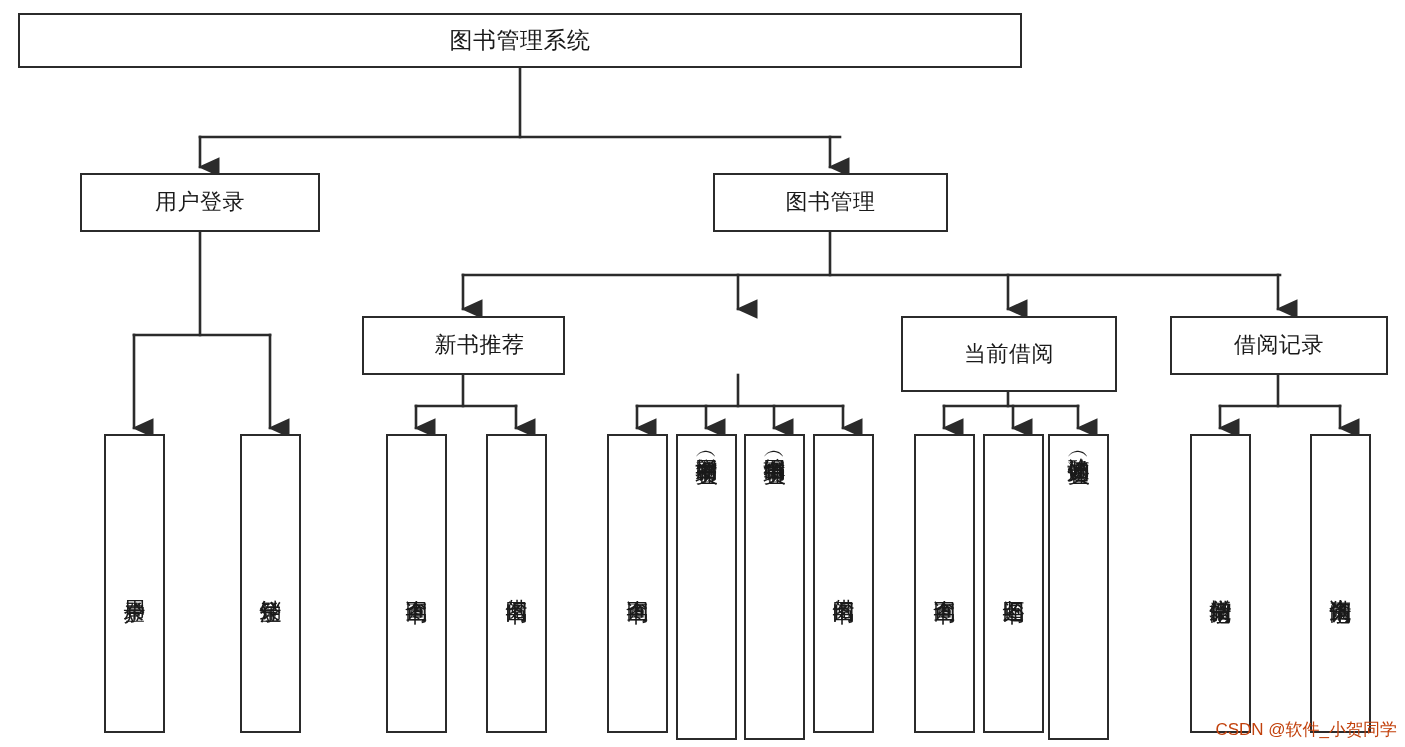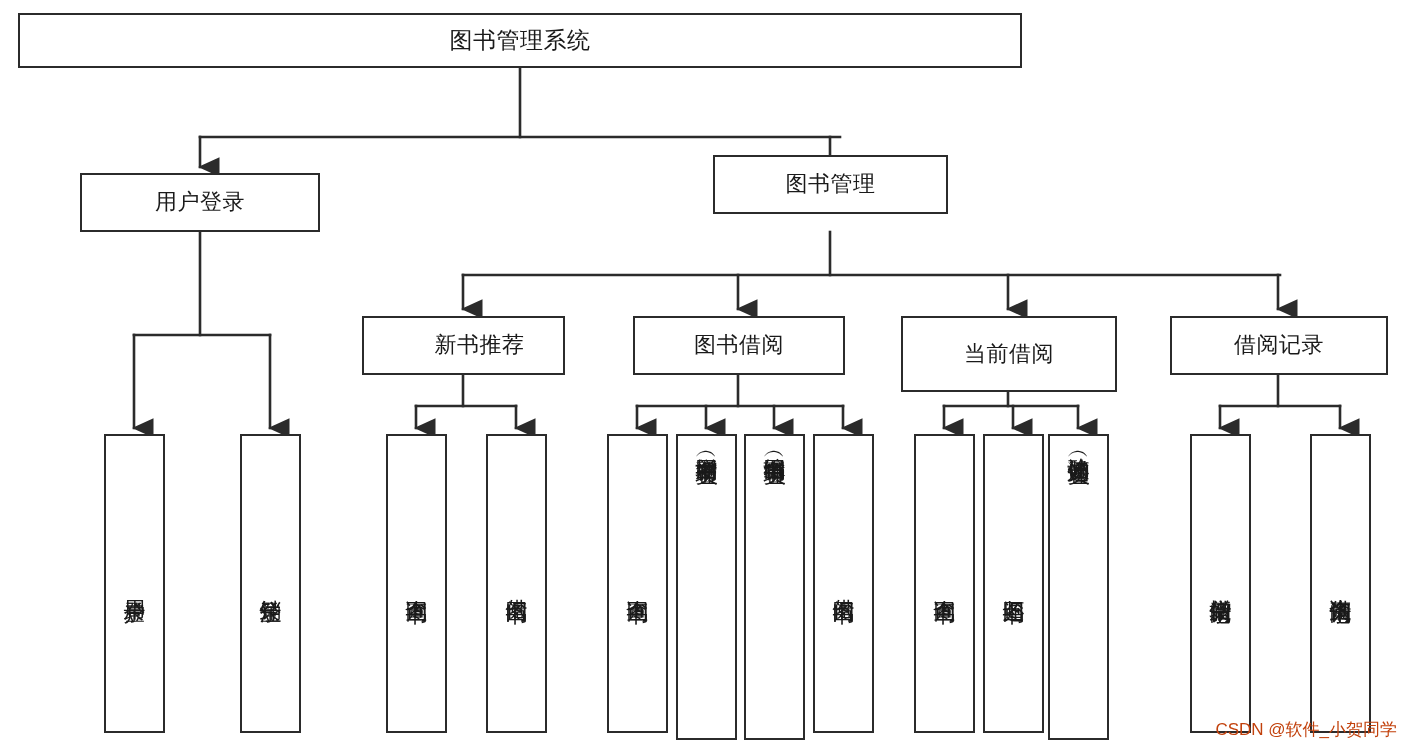--- a/index.html
+++ b/index.html
@@ -124,31 +124,28 @@
   </svg>
 
   <div class="node-box node-root" style="left:18px; top:13px; width:1004px; height:55px;">
     <span class="node-label">图书管理系统</span>
   </div>
 
   <div class="node-box node-l2" style="left:80px; top:173px; width:240px; height:59px;">
     <span class="node-label">用户登录</span>
   </div>
 
-  <div class="node-box node-l2" style="left:713px; top:155px; width:235px; height:59px;">
+  <div class="node-box node-l2" style="left:713px; top:173px; width:235px; height:59px;">
     <span class="node-label">图书管理</span>
   </div>
 
   <div class="node-box node-l3" style="left:362px; top:316px; width:203px; height:59px;padding-left:32px;">
     <span class="node-label">新书推荐</span>
   </div>
 
-  <div class="node-box node-l3" style="left:633px; top:316px; width:212px; height:59px;">
-    <span class="node-label">图书借阅</span>
-  </div>
 
   <div class="node-box node-l3" style="left:901px; top:316px; width:216px; height:76px;">
     <span class="node-label">当前借阅</span>
   </div>
 
   <div class="node-box node-l3" style="left:1170px; top:316px; width:218px; height:59px;text-align:center;">
     <span class="node-label">借阅记录</span>
   </div>
 
   <div class="node-box node-leaf center-v" style="left:104px; top:434px; width:61px; height:299px;">

